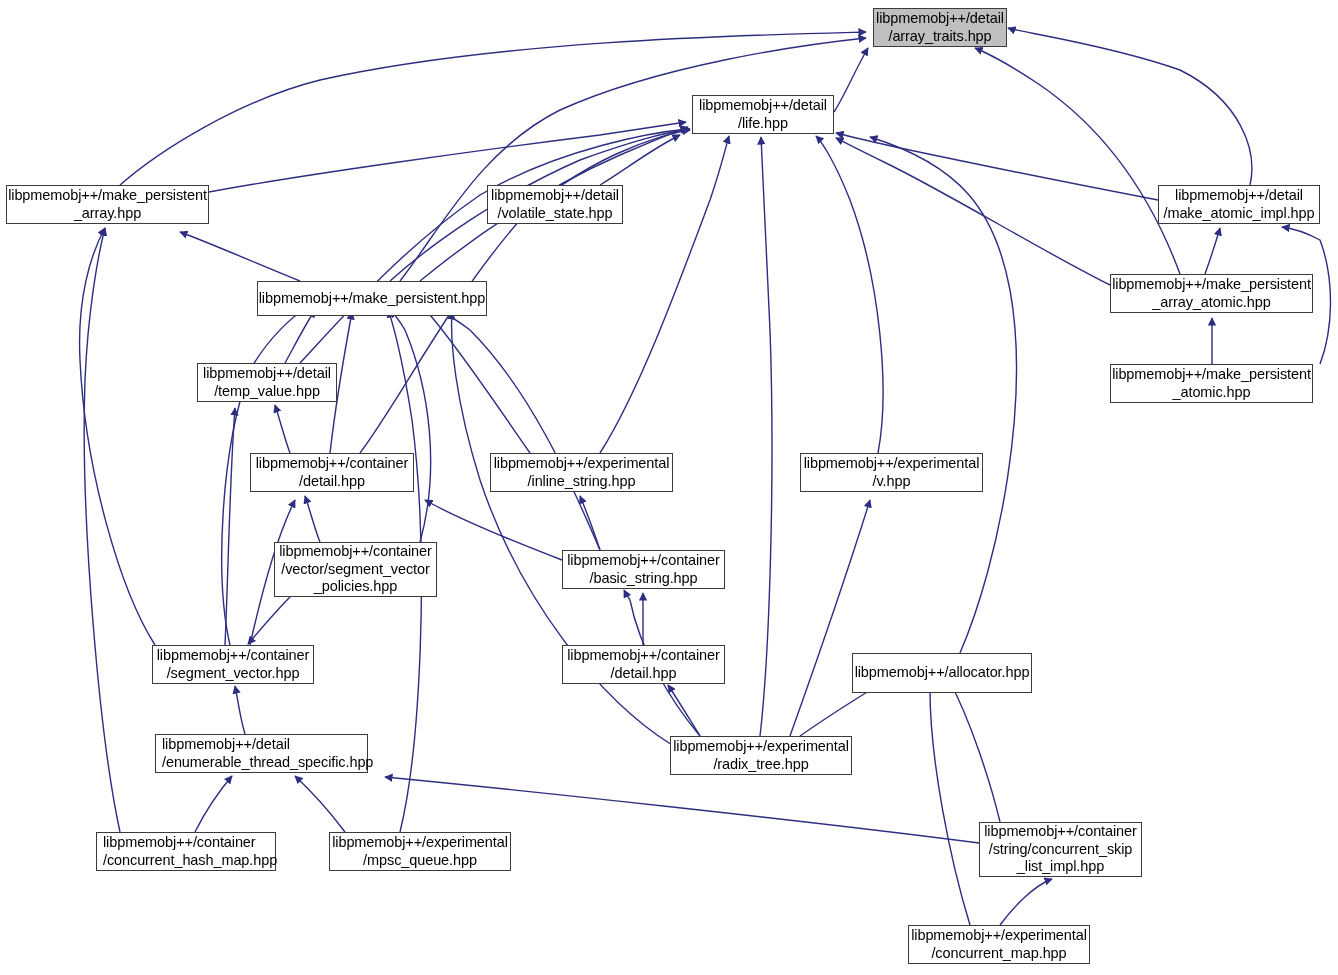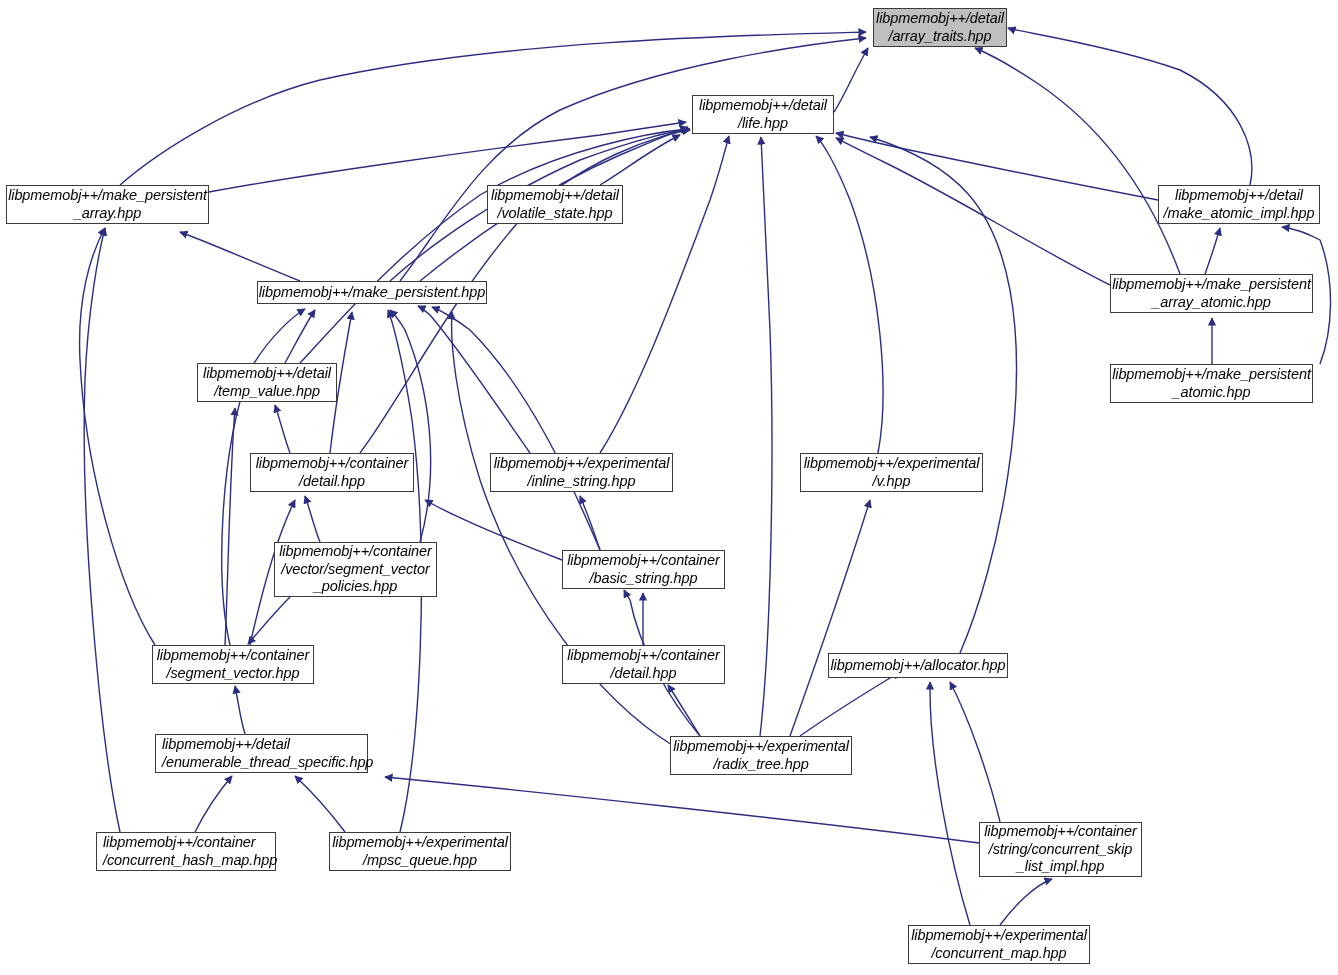--- a/index.html
+++ b/index.html
@@ -43,21 +43,20 @@
   .graph-node.highlight {
     background: #bfbfbf;
   }
   .graph-node.leftalign {
     align-items: flex-start;
     text-align: left;
     padding-left: 6px;
   }
   .node-line {
     display: block;
-    font-style: italic;
   }
 </style>
 </head>
 <body>
 
 <div id="graph-root">
   <svg id="edge-layer" viewBox="0 0 1338 975" xmlns="http://www.w3.org/2000/svg">
       <defs>
         <marker id="arrowhead" viewBox="0 0 10 10" refX="9" refY="5" markerWidth="6" markerHeight="6" orient="auto" markerUnits="strokeWidth">
           <path d="M 0 0 L 10 5 L 0 10 z" fill="#2d2d82"></path>
@@ -114,31 +113,31 @@
         <path d="M 979 843 C 800 820 520 790 385 777" fill="none" stroke="#2d2d82" stroke-width="1.4" marker-end="url(#arrowhead)"></path>
         <path d="M 1000 925 C 1015 905 1035 885 1052 879" fill="none" stroke="#2d2d82" stroke-width="1.4" marker-end="url(#arrowhead)"></path>
         <path d="M 970 925 C 950 860 930 760 930 690 C 930 686 930 684 930 682" fill="none" stroke="#2d2d82" stroke-width="1.4" marker-end="url(#arrowhead)"></path>
       </g>
     </svg>
 <div class="graph-node highlight" style="left: 873px; top: 8px; width: 134px; height: 39px;"><span class="node-line">libpmemobj++/detail</span><span class="node-line">/array_traits.hpp</span></div>
     <div class="graph-node" style="left: 692px; top: 95px; width: 142px; height: 39px;"><span class="node-line">libpmemobj++/detail</span><span class="node-line">/life.hpp</span></div>
     <div class="graph-node" style="left: 6px; top: 185px; width: 203px; height: 39px;"><span class="node-line">libpmemobj++/make_persistent</span><span class="node-line">_array.hpp</span></div>
     <div class="graph-node" style="left: 487px; top: 185px; width: 136px; height: 39px;"><span class="node-line">libpmemobj++/detail</span><span class="node-line">/volatile_state.hpp</span></div>
     <div class="graph-node" style="left: 1158px; top: 185px; width: 162px; height: 39px;"><span class="node-line">libpmemobj++/detail</span><span class="node-line">/make_atomic_impl.hpp</span></div>
-    <div class="graph-node" style="left: 257px; top: 281px; width: 230px; height: 23px;"><span class="node-line">libpmemobj++/make_persistent.hpp</span></div>
+    <div class="graph-node" style="left: 257px; top: 281px; width: 230px; height: 35px;"><span class="node-line">libpmemobj++/make_persistent.hpp</span></div>
     <div class="graph-node" style="left: 1110px; top: 274px; width: 203px; height: 39px;"><span class="node-line">libpmemobj++/make_persistent</span><span class="node-line">_array_atomic.hpp</span></div>
     <div class="graph-node" style="left: 1110px; top: 364px; width: 203px; height: 39px;"><span class="node-line">libpmemobj++/make_persistent</span><span class="node-line">_atomic.hpp</span></div>
     <div class="graph-node" style="left: 197px; top: 363px; width: 140px; height: 39px;"><span class="node-line">libpmemobj++/detail</span><span class="node-line">/temp_value.hpp</span></div>
     <div class="graph-node" style="left: 250px; top: 453px; width: 164px; height: 39px;"><span class="node-line">libpmemobj++/container</span><span class="node-line">/detail.hpp</span></div>
     <div class="graph-node" style="left: 490px; top: 453px; width: 183px; height: 39px;"><span class="node-line">libpmemobj++/experimental</span><span class="node-line">/inline_string.hpp</span></div>
     <div class="graph-node" style="left: 800px; top: 453px; width: 183px; height: 39px;"><span class="node-line">libpmemobj++/experimental</span><span class="node-line">/v.hpp</span></div>
     <div class="graph-node" style="left: 274px; top: 542px; width: 163px; height: 55px;"><span class="node-line">libpmemobj++/container</span><span class="node-line">/vector/segment_vector</span><span class="node-line">_policies.hpp</span></div>
     <div class="graph-node" style="left: 562px; top: 550px; width: 163px; height: 39px;"><span class="node-line">libpmemobj++/container</span><span class="node-line">/basic_string.hpp</span></div>
     <div class="graph-node" style="left: 152px; top: 645px; width: 162px; height: 39px;"><span class="node-line">libpmemobj++/container</span><span class="node-line">/segment_vector.hpp</span></div>
     <div class="graph-node" style="left: 562px; top: 645px; width: 163px; height: 39px;"><span class="node-line">libpmemobj++/container</span><span class="node-line">/detail.hpp</span></div>
-    <div class="graph-node" style="left: 828px; top: 653px; width: 180px; height: 25px;"><span class="node-line">libpmemobj++/allocator.hpp</span></div>
+    <div class="graph-node" style="left: 852px; top: 653px; width: 180px; height: 40px;"><span class="node-line">libpmemobj++/allocator.hpp</span></div>
     <div class="graph-node leftalign" style="left: 155px; top: 734px; width: 213px; height: 39px;"><span class="node-line">libpmemobj++/detail</span><span class="node-line">/enumerable_thread_specific.hpp</span></div>
     <div class="graph-node" style="left: 670px; top: 736px; width: 182px; height: 39px;"><span class="node-line">libpmemobj++/experimental</span><span class="node-line">/radix_tree.hpp</span></div>
     <div class="graph-node leftalign" style="left: 96px; top: 832px; width: 180px; height: 39px;"><span class="node-line">libpmemobj++/container</span><span class="node-line">/concurrent_hash_map.hpp</span></div>
     <div class="graph-node" style="left: 329px; top: 832px; width: 182px; height: 39px;"><span class="node-line">libpmemobj++/experimental</span><span class="node-line">/mpsc_queue.hpp</span></div>
     <div class="graph-node" style="left: 979px; top: 822px; width: 163px; height: 55px;"><span class="node-line">libpmemobj++/container</span><span class="node-line">/string/concurrent_skip</span><span class="node-line">_list_impl.hpp</span></div>
     <div class="graph-node" style="left: 908px; top: 925px; width: 182px; height: 39px;"><span class="node-line">libpmemobj++/experimental</span><span class="node-line">/concurrent_map.hpp</span></div>
   </div>
 
 </body></html>

